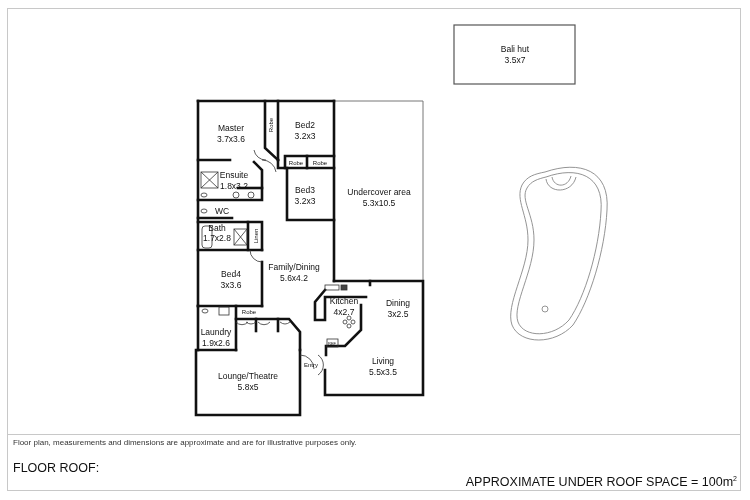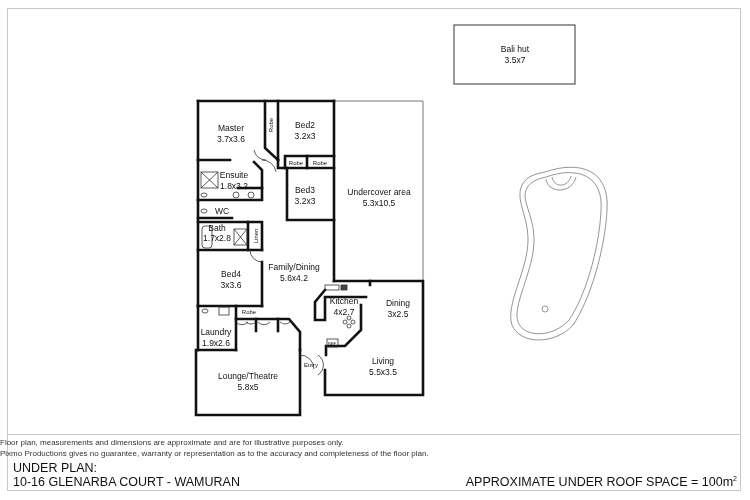--- a/index.html
+++ b/index.html
@@ -2,21 +2,21 @@
 <html><head>
 <meta charset="utf-8">
 <style>
   html, body { margin: 0; padding: 0; background: #ffffff; }
   body { width: 750px; height: 500px; position: relative; overflow: hidden; font-family: "Liberation Sans", sans-serif; }
   .frame { position: absolute; left: 7px; top: 8px; width: 734px; height: 483px; border: 1px solid #c8c8c8; box-sizing: border-box; background: #fff; }
   .divider { position: absolute; left: 7px; top: 434px; width: 734px; height: 1px; background: #c8c8c8; }
   svg.plan { position: absolute; left: 0; top: 0; width: 750px; height: 500px; }
   .lbl { font-family: "Liberation Sans", sans-serif; font-size: 8.5px; fill: #111; text-anchor: middle; }
   .lbl-sm { font-family: "Liberation Sans", sans-serif; font-size: 6px; fill: #111; text-anchor: middle; }
-  .disclaimer { position: absolute; left: 0; top: 438px; font-size: 8px; line-height: 10.5px; color: #333; }
+  .disclaimer { position: absolute; left: 13px; top: 438px; font-size: 8px; line-height: 10.5px; color: #333; }
   .fp-title { position: absolute; left: 13px; top: 461px; font-size: 12.5px; line-height: 14px; color: #111; }
   .area { position: absolute; right: 13px; top: 475px; font-size: 12.5px; color: #111; }
   .area sup { font-size: 7px; }
 </style>
 </head>
 <body>
 
 <div class="frame"></div>
 <div class="divider"></div>
 
@@ -152,19 +152,17 @@
     <text class="lbl" x="216" y="346">1.9x2.6</text>
     <text class="lbl" x="248" y="379">Lounge/Theatre</text>
     <text class="lbl" x="248" y="390">5.8x5</text>
     <text class="lbl-sm" x="311" y="367">Entry</text>
     <text class="lbl-sm" style="font-size:4px" x="332" y="345">REF</text>
   </g>
 </svg>
 
 <div class="disclaimer">
   <div>Floor plan, measurements and dimensions are approximate and are for illustrative purposes only.</div>
-  <div>Pixmo Productions gives no guarantee, warranty or representation as to the accuracy and completeness of the floor plan.</div>
 </div>
 <div class="fp-title">
-  <div>UNDER PLAN:</div>
-  <div>10-16 GLENARBA COURT - WAMURAN</div>
+  <div>FLOOR ROOF:</div>
 </div>
 <div class="area"><span>APPROXIMATE UNDER ROOF SPACE = 100m</span><sup>2</sup></div>
 
 </body></html>

